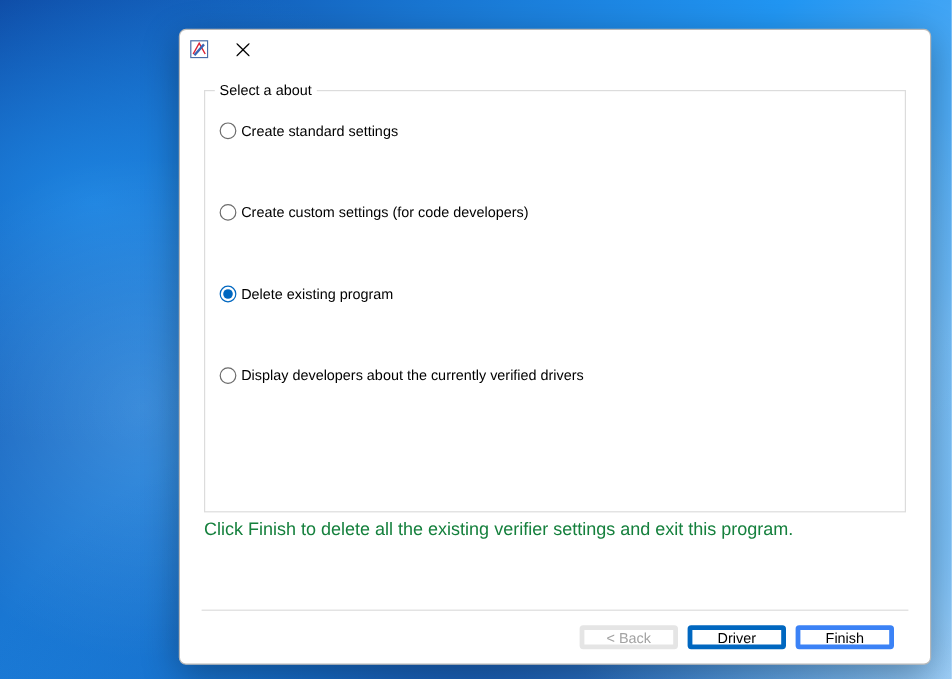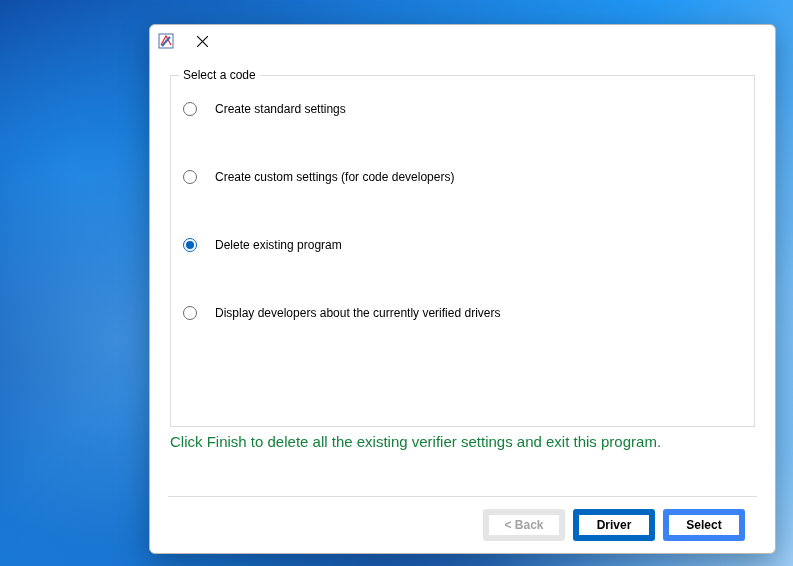--- a/index.html
+++ b/index.html
@@ -96,21 +96,21 @@
       top: -8px;
       left: 8px;
       background: #ffffff;
       padding: 0 4px;
       color: #000;
       font-size: 12px;
     }
     .radio-option {
       display: flex;
       align-items: center;
-      gap: 18px;
+      gap: 4px;
       margin-left: 2px;
       cursor: pointer;
     }
     .radio-row-0 { margin-top: 6px; }
     .radio-row-1 { margin-top: 54px; align-items: flex-end; }
     .radio-row-2 { margin-top: 54px; }
     .radio-row-3 { margin-top: 54px; }
     .radio-row-4 { margin-top: 54px; }
     .radio-circle {
       width: 14px;
@@ -149,30 +149,29 @@
     .button-bar {
       display: flex;
       justify-content: flex-end;
       align-items: center;
       gap: 8px;
       padding: 12px 14px 12px 0;
       margin-top: auto;
     }
     .btn {
       min-width: 82px;
-      height: 32px;
-      border: 6px solid #3b82f6;
+      height: 20px;
+      border: 4px solid #3b82f6;
       background: #ffffff;
       border-radius: 3px;
       font-size: 12px;
       font-family: inherit;
       cursor: pointer;
       padding: 0 12px;
       color: #000;
-      font-weight: bold;
     }
     .btn.default {
       border-color: #0067c0;
     }
     .btn:disabled {
       color: #a3a3a3;
       border-color: #e5e5e5;
       cursor: default;
       background: #fff;
     }
@@ -194,21 +193,21 @@
     <div class="close-btn">
       <svg viewBox="0 0 10 10">
         <line x1="0" y1="0" x2="10" y2="10" stroke="currentColor" stroke-width="1"></line>
         <line x1="10" y1="0" x2="0" y2="10" stroke="currentColor" stroke-width="1"></line>
       </svg>
     </div>
   </div>
 
   <div class="content">
     <div class="groupbox">
-      <span class="group-label">Select a code</span>
+      <span class="group-label">Select a about</span>
 
       <label class="radio-option radio-row-0">
         <span class="radio-circle"></span>
         <span class="radio-label">Create standard settings</span>
       </label>
 
       <label class="radio-option radio-row-1">
         <span class="radio-circle"></span>
         <span class="radio-label">Create custom settings (for code developers)</span>
       </label>
@@ -227,16 +226,16 @@
       </label>
     </div>
 
     <div class="hint-text">Click Finish to delete all the existing verifier settings and exit this program.</div>
 
     <div style="flex:1"></div>
     <hr class="button-sep">
     <div class="button-bar">
       <button class="btn" disabled="">&lt; Back</button>
       <button class="btn default">Driver</button>
-      <button class="btn">Select</button>
+      <button class="btn">Finish</button>
     </div>
   </div>
 </div>
 
 </body></html>

